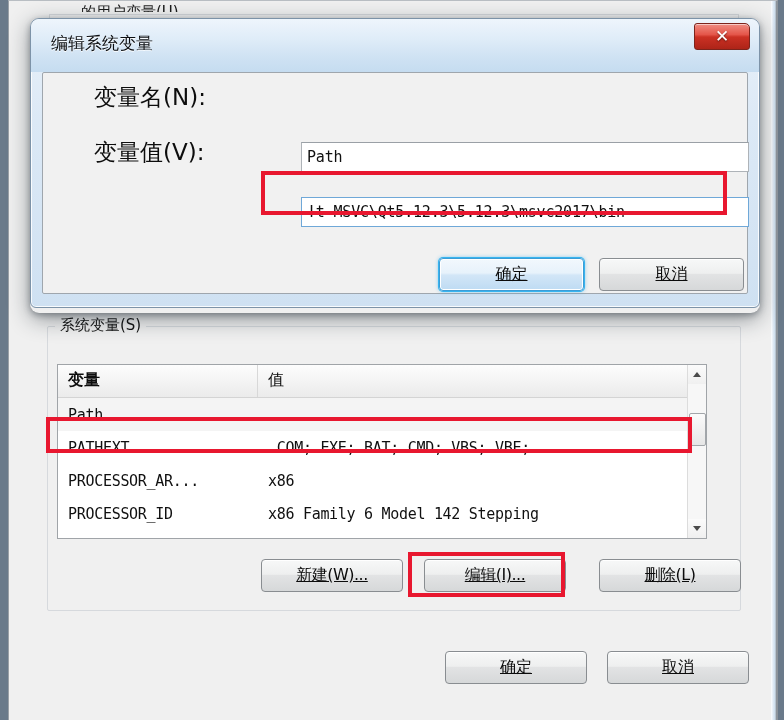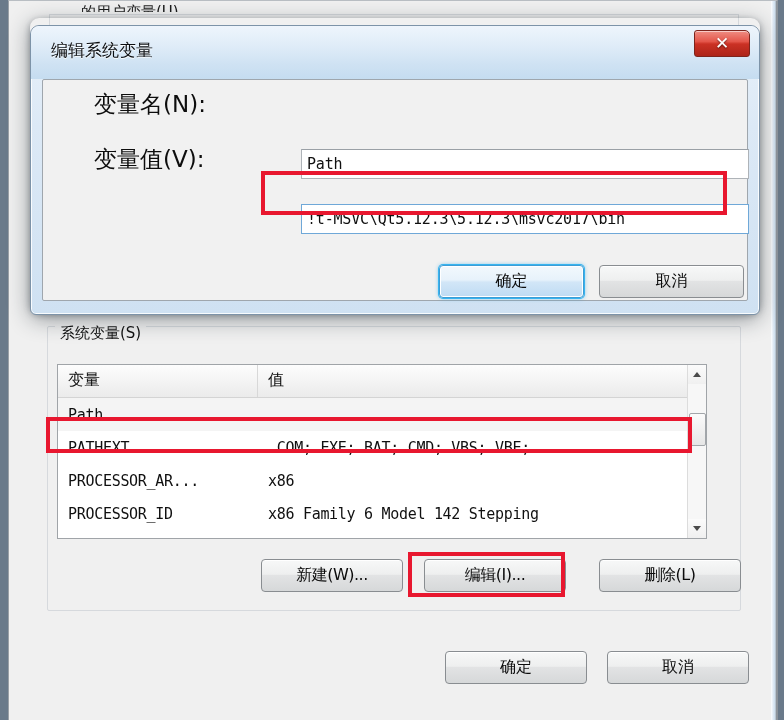--- a/index.html
+++ b/index.html
@@ -59,21 +59,21 @@
     position: absolute;
     left: 38px; top: 325px;
     width: 694px; height: 285px;
     border: 1px solid #d6d9dd;
     border-radius: 2px;
     background: transparent;
   }
   #sysvar-legend {
     position: absolute;
     left: 46px; top: 315px;
-    padding: 8px 5px;
+    padding: 0 5px;
     background: #f0f0f0;
     font-family: "DejaVu Sans", sans-serif;
     font-size: 15px;
     color: #111;
     white-space: nowrap;
   }
 
   
   #sysvar-list {
     position: absolute;
@@ -90,21 +90,21 @@
     border-bottom: 1px solid #d4d4d4;
   }
   .hdr-cell {
     font-family: "DejaVu Sans", sans-serif;
     font-size: 16px;
     color: #0d0d0d;
     padding: 5px 0 0 10px;
     white-space: nowrap;
     overflow: hidden;
   }
-  .hdr-var { width: 200px; border-right: 1px solid #d8d8d8; }
+  .hdr-var { width: 200px; border-right: 1px solid #d8d8d8; font-weight: bold; }
   .hdr-val { flex: 1; }
 
   .list-row {
     display: flex;
     height: 33px;
     align-items: center;
     background: #ffffff;
   }
   .list-row.selected { background: #f4f4f4; }
   .cell {
@@ -160,20 +160,21 @@
     border-radius: 4px;
     font-family: "DejaVu Sans", sans-serif;
     font-size: 16px;
     color: #0c0c0c;
     display: flex;
     align-items: center;
     justify-content: center;
     white-space: nowrap;
     box-shadow: inset 0 1px 0 #ffffff;
     cursor: default;
+    text-decoration: underline;
   }
   .btn.wide { letter-spacing: -0.5px; }
 
   #btn-new    { left: 252px; top: 558px; width: 142px; }
   #btn-edit   { left: 415px; top: 558px; width: 142px; }
   #btn-delete { left: 578px; top: 558px; width: 142px; margin-left: 12px; }
   #btn-ok-outer     { left: 436px; top: 650px; width: 142px; }
   #btn-cancel-outer { left: 598px; top: 650px; width: 142px; }
 
   
@@ -187,21 +188,20 @@
   }
   #modal {
     position: absolute;
     left: 30px; top: 18px;
     width: 730px; height: 290px;
     border-radius: 9px 9px 6px 6px;
     background: linear-gradient(to bottom,#e9f1f9 0%,#dce9f6 35%,#cfe1f2 100%);
     border: 1px solid #7d93a8;
     box-shadow: inset 0 0 0 1px rgba(255,255,255,0.85);
     overflow: hidden;
-    margin-top: 7px;
   }
   #modal-titlebar {
     position: relative;
     height: 53px;
     background: linear-gradient(to bottom,#eef5fc 0%,#dfecf8 38%,#cfe2f3 72%,#c5dcf0 100%);
     border-radius: 8px 8px 0 0;
   }
   #modal-title {
     position: absolute;
     left: 20px; top: 13px;

